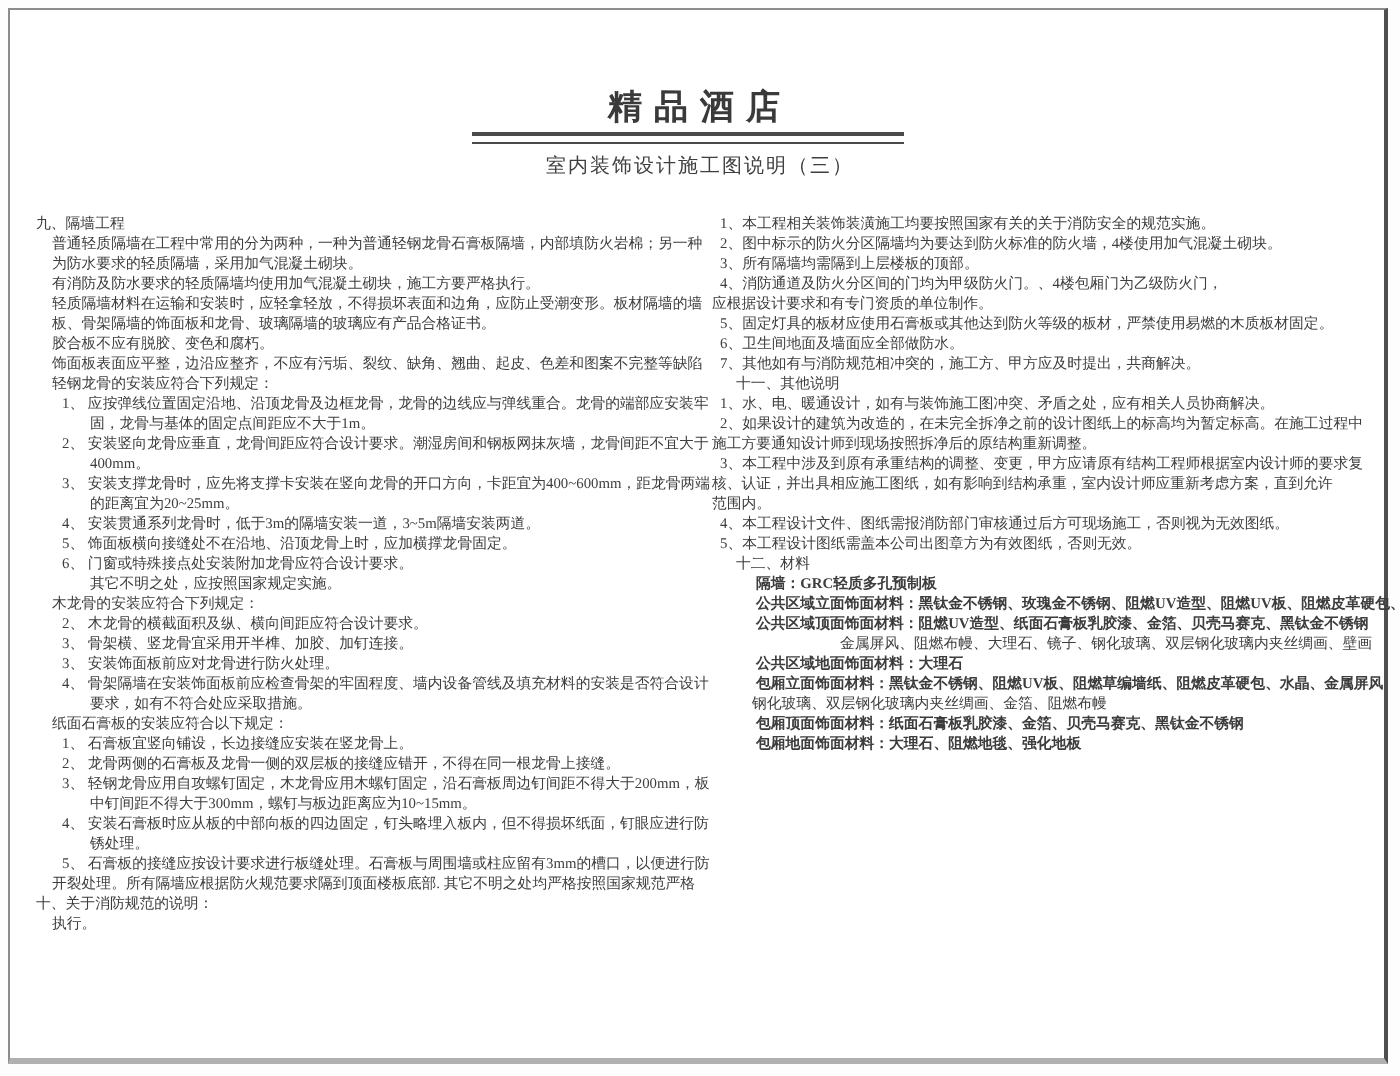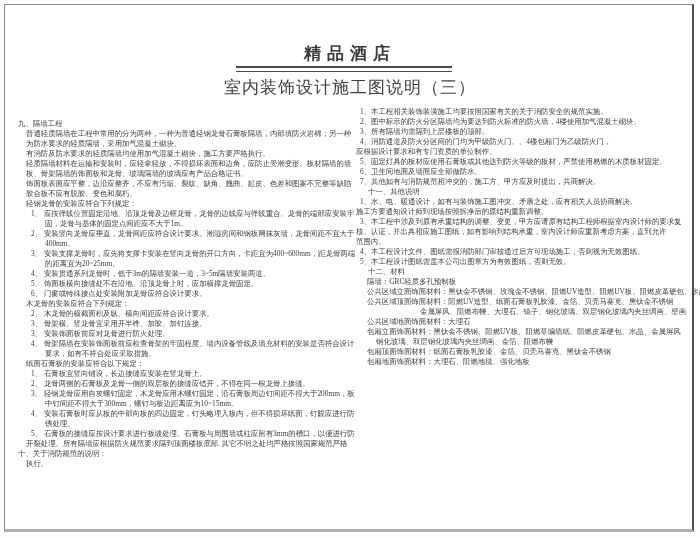--- a/index.html
+++ b/index.html
@@ -32,45 +32,45 @@
     position: absolute;
     left: 236px; top: 66px;
     width: 216px; height: 3px;
     border-top: 2px solid #4a4a4a;
     border-bottom: 1px solid #4a4a4a;
   }
   .doc-subtitle {
     position: absolute;
     left: 0; right: 0; top: 76px;
     text-align: center;
-    font-size: 17px;
+    font-size: 10px;
     letter-spacing: 1px;
     color: #3f3f3f;
   }
   .col {
     position: absolute;
     top: 107px;
     width: 336px;
     font-size: 7.4px;
     line-height: 10px;
     color: #3d3d3d;
   }
-  .col-left  { left: 18px; margin-top: 12px; }
+  .col-left  { left: 18px; }
   .col-right { left: 356px; }
   .ln { white-space: nowrap; height: 10px; }
   
   .h  { margin-left: 0; }
   .p  { margin-left: 8px; }
   .n  { margin-left: 13px; }
   .c  { margin-left: 27px; }
   
   .rh   { margin-left: 12px; }
   .rn   { margin-left: 4px; }
   .rc   { }
-  .rm   { margin-left: 11px; }
+  .rm   { margin-left: 22px; font-weight: bold; }
   .rmc  { margin-left: 64px; }
   .rmc2 { margin-left: 20px; }
 </style>
 </head>
 <body>
 
 <div class="sheet"></div>
 
 <div class="doc-title">精品酒店</div>
 
@@ -78,32 +78,33 @@
 
 <div class="doc-subtitle">室内装饰设计施工图说明（三）</div>
 
 <div class="col col-left">
     <div class="ln h">九、隔墙工程</div>
     <div class="ln p">普通轻质隔墙在工程中常用的分为两种，一种为普通轻钢龙骨石膏板隔墙，内部填防火岩棉；另一种</div>
     <div class="ln p">为防水要求的轻质隔墙，采用加气混凝土砌块。</div>
     <div class="ln p">有消防及防水要求的轻质隔墙均使用加气混凝土砌块，施工方要严格执行。</div>
     <div class="ln p">轻质隔墙材料在运输和安装时，应轻拿轻放，不得损坏表面和边角，应防止受潮变形。板材隔墙的墙</div>
     <div class="ln p">板、骨架隔墙的饰面板和龙骨、玻璃隔墙的玻璃应有产品合格证书。</div>
+    <div class="ln p">胶合板不应有脱胶、变色和腐朽。</div>
     <div class="ln p">饰面板表面应平整，边沿应整齐，不应有污垢、裂纹、缺角、翘曲、起皮、色差和图案不完整等缺陷</div>
-    <div class="ln p">胶合板不应有脱胶、变色和腐朽。</div>
     <div class="ln p">轻钢龙骨的安装应符合下列规定：</div>
     <div class="ln n">1、 应按弹线位置固定沿地、沿顶龙骨及边框龙骨，龙骨的边线应与弹线重合。龙骨的端部应安装牢</div>
     <div class="ln c">固，龙骨与基体的固定点间距应不大于1m。</div>
     <div class="ln n">2、 安装竖向龙骨应垂直，龙骨间距应符合设计要求。潮湿房间和钢板网抹灰墙，龙骨间距不宜大于</div>
     <div class="ln c">400mm。</div>
     <div class="ln n">3、 安装支撑龙骨时，应先将支撑卡安装在竖向龙骨的开口方向，卡距宜为400~600mm，距龙骨两端</div>
     <div class="ln c">的距离宜为20~25mm。</div>
     <div class="ln n">4、 安装贯通系列龙骨时，低于3m的隔墙安装一道，3~5m隔墙安装两道。</div>
     <div class="ln n">5、 饰面板横向接缝处不在沿地、沿顶龙骨上时，应加横撑龙骨固定。</div>
     <div class="ln n">6、 门窗或特殊接点处安装附加龙骨应符合设计要求。</div>
+    <div class="ln c">其它不明之处，应按照国家规定实施。</div>
     <div class="ln p">木龙骨的安装应符合下列规定：</div>
     <div class="ln n">2、 木龙骨的横截面积及纵、横向间距应符合设计要求。</div>
     <div class="ln n">3、 骨架横、竖龙骨宜采用开半榫、加胶、加钉连接。</div>
     <div class="ln n">3、 安装饰面板前应对龙骨进行防火处理。</div>
     <div class="ln n">4、 骨架隔墙在安装饰面板前应检查骨架的牢固程度、墙内设备管线及填充材料的安装是否符合设计</div>
     <div class="ln c">要求，如有不符合处应采取措施。</div>
     <div class="ln p">纸面石膏板的安装应符合以下规定：</div>
     <div class="ln n">1、 石膏板宜竖向铺设，长边接缝应安装在竖龙骨上。</div>
     <div class="ln n">2、 龙骨两侧的石膏板及龙骨一侧的双层板的接缝应错开，不得在同一根龙骨上接缝。</div>
     <div class="ln n">3、 轻钢龙骨应用自攻螺钉固定，木龙骨应用木螺钉固定，沿石膏板周边钉间距不得大于200mm，板</div>
@@ -120,20 +121,21 @@
     <div class="ln rn">1、本工程相关装饰装潢施工均要按照国家有关的关于消防安全的规范实施。</div>
     <div class="ln rn">2、图中标示的防火分区隔墙均为要达到防火标准的防火墙，4楼使用加气混凝土砌块。</div>
     <div class="ln rn">3、所有隔墙均需隔到上层楼板的顶部。</div>
     <div class="ln rn">4、消防通道及防火分区间的门均为甲级防火门。、4楼包厢门为乙级防火门，</div>
     <div class="ln rc">应根据设计要求和有专门资质的单位制作。</div>
     <div class="ln rn">5、固定灯具的板材应使用石膏板或其他达到防火等级的板材，严禁使用易燃的木质板材固定。</div>
     <div class="ln rn">6、卫生间地面及墙面应全部做防水。</div>
     <div class="ln rn">7、其他如有与消防规范相冲突的，施工方、甲方应及时提出，共商解决。</div>
     <div class="ln rh">十一、其他说明</div>
     <div class="ln rn">1、水、电、暖通设计，如有与装饰施工图冲突、矛盾之处，应有相关人员协商解决。</div>
+    <div class="ln rn">2、如果设计的建筑为改造的，在未完全拆净之前的设计图纸上的标高均为暂定标高。在施工过程中</div>
     <div class="ln rc">施工方要通知设计师到现场按照拆净后的原结构重新调整。</div>
     <div class="ln rn">3、本工程中涉及到原有承重结构的调整、变更，甲方应请原有结构工程师根据室内设计师的要求复</div>
     <div class="ln rc">核、认证，并出具相应施工图纸，如有影响到结构承重，室内设计师应重新考虑方案，直到允许</div>
     <div class="ln rc">范围内。</div>
     <div class="ln rn">4、本工程设计文件、图纸需报消防部门审核通过后方可现场施工，否则视为无效图纸。</div>
     <div class="ln rn">5、本工程设计图纸需盖本公司出图章方为有效图纸，否则无效。</div>
     <div class="ln rh">十二、材料</div>
     <div class="ln rm">隔墙：GRC轻质多孔预制板</div>
     <div class="ln rm">公共区域立面饰面材料：黑钛金不锈钢、玫瑰金不锈钢、阻燃UV造型、阻燃UV板、阻燃皮革硬包、水晶</div>
     <div class="ln rm">公共区域顶面饰面材料：阻燃UV造型、纸面石膏板乳胶漆、金箔、贝壳马赛克、黑钛金不锈钢</div>

